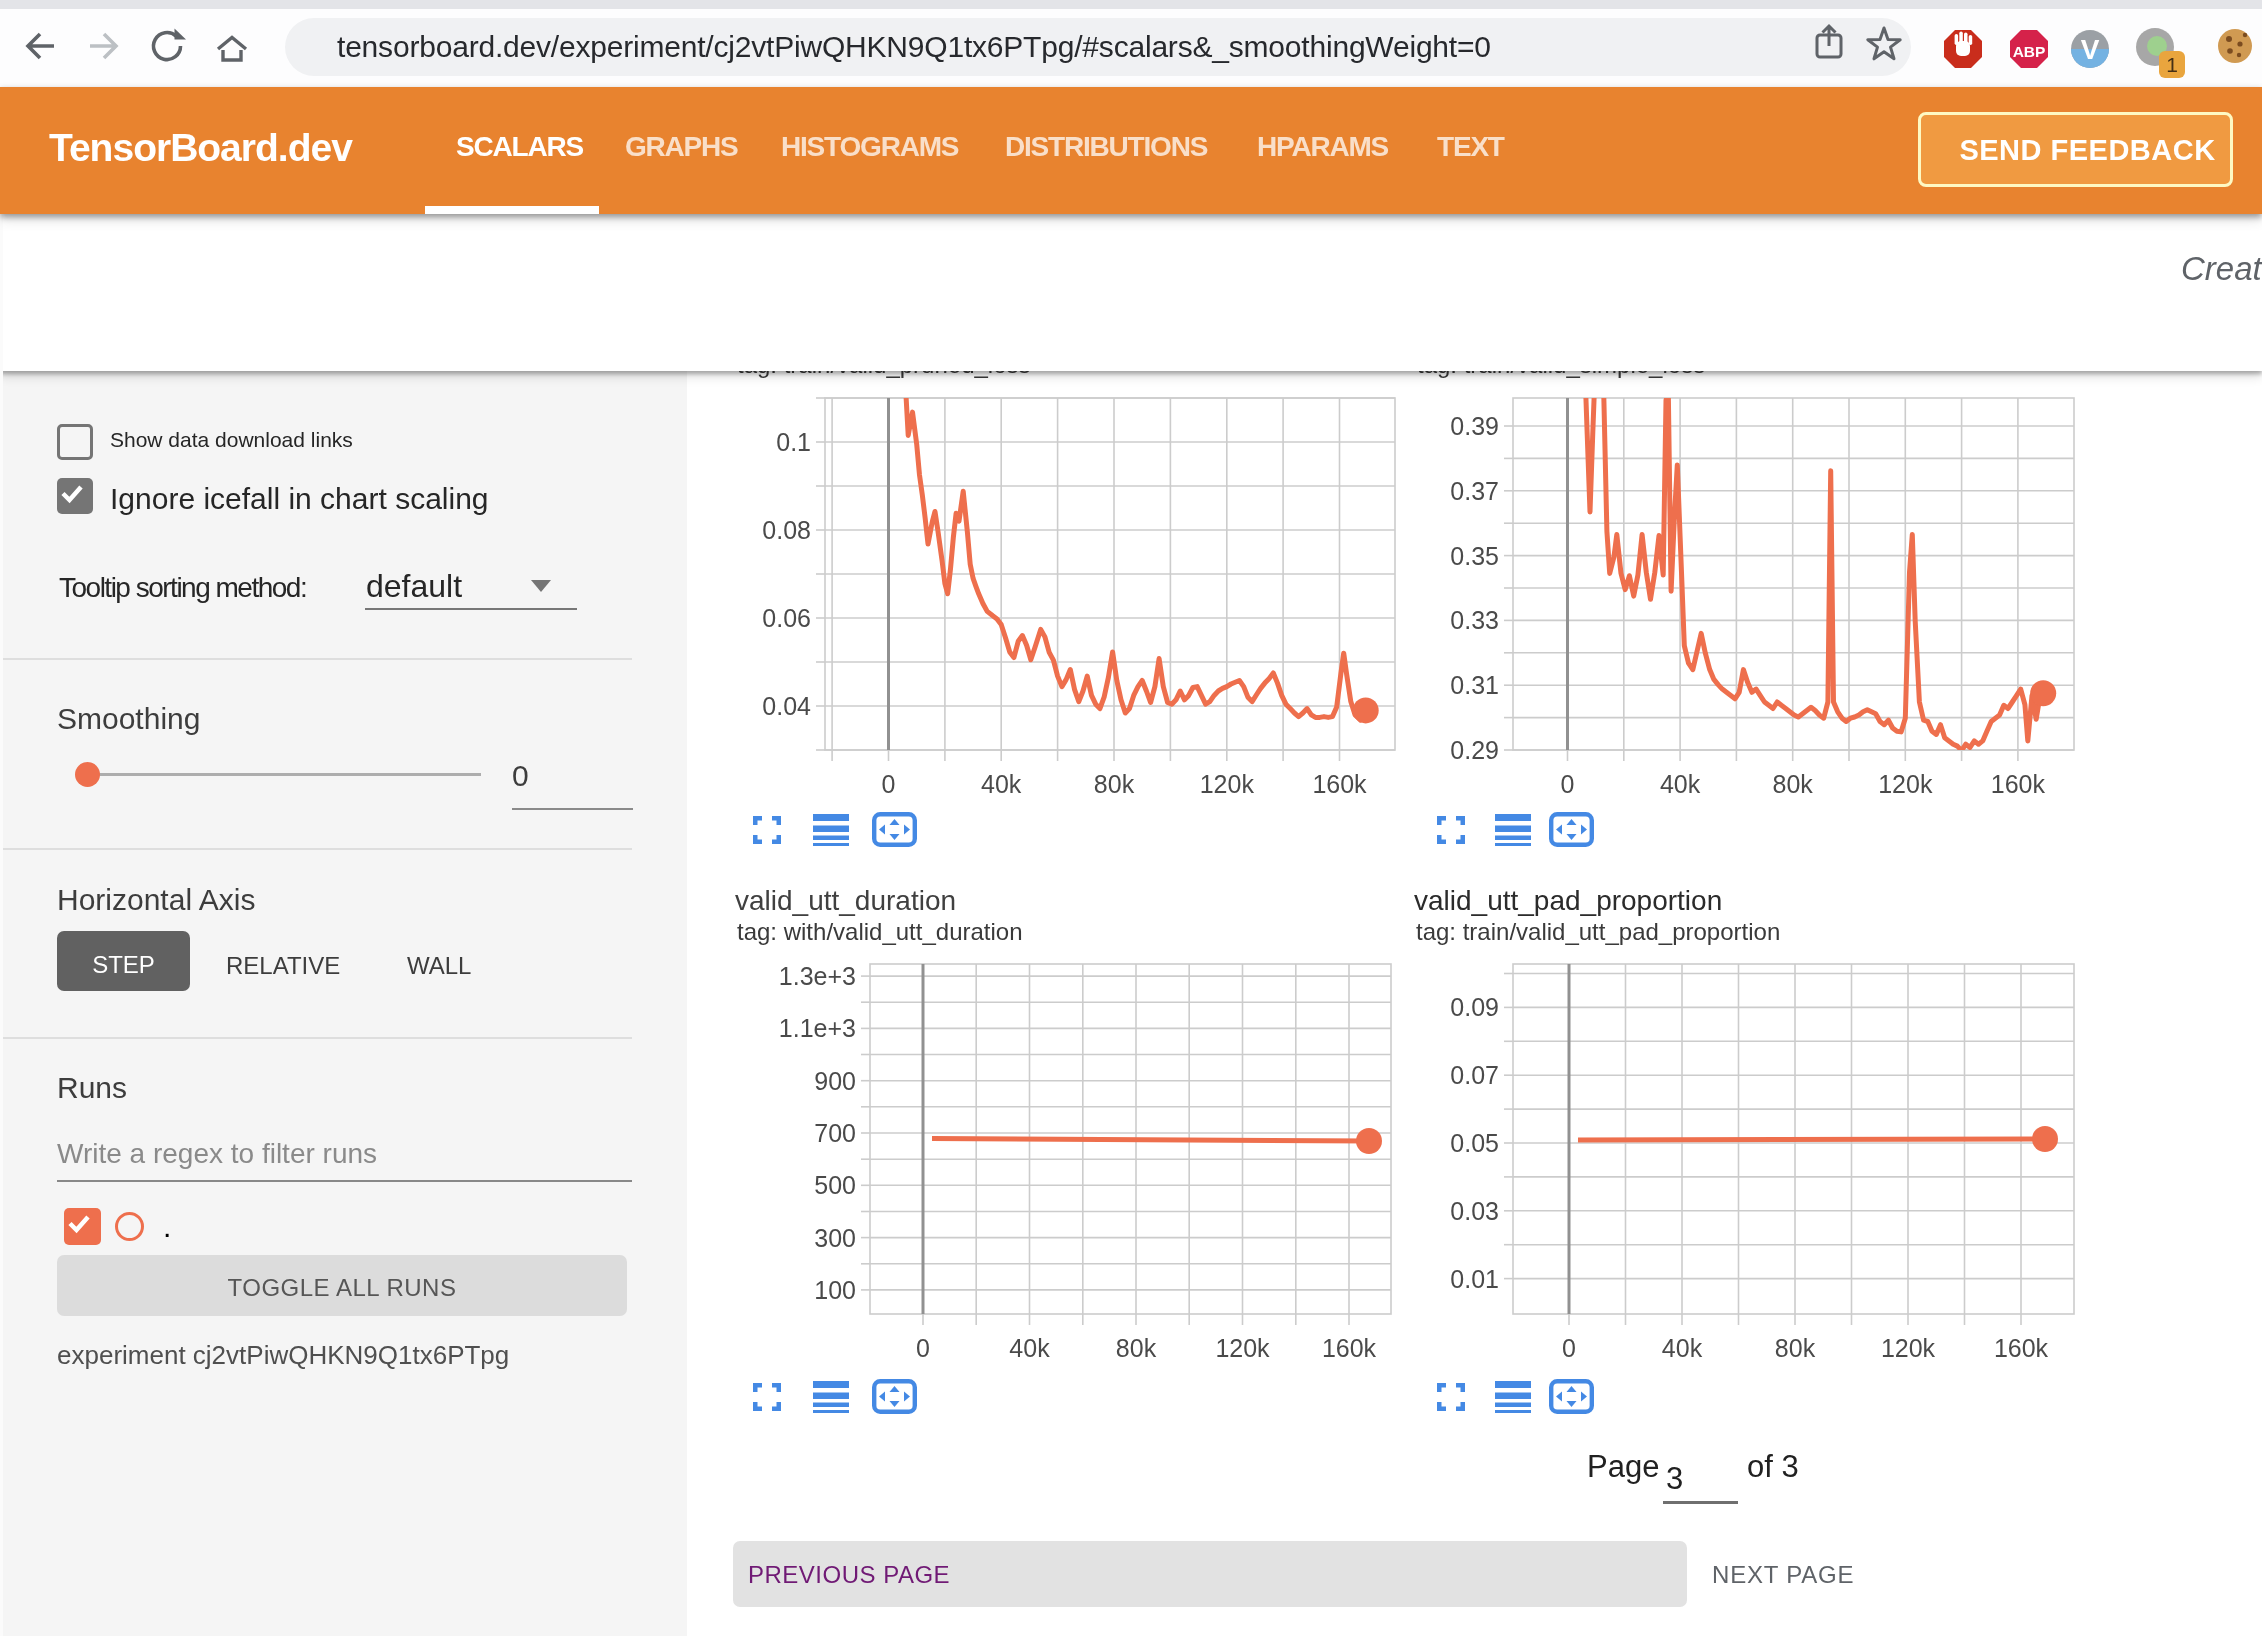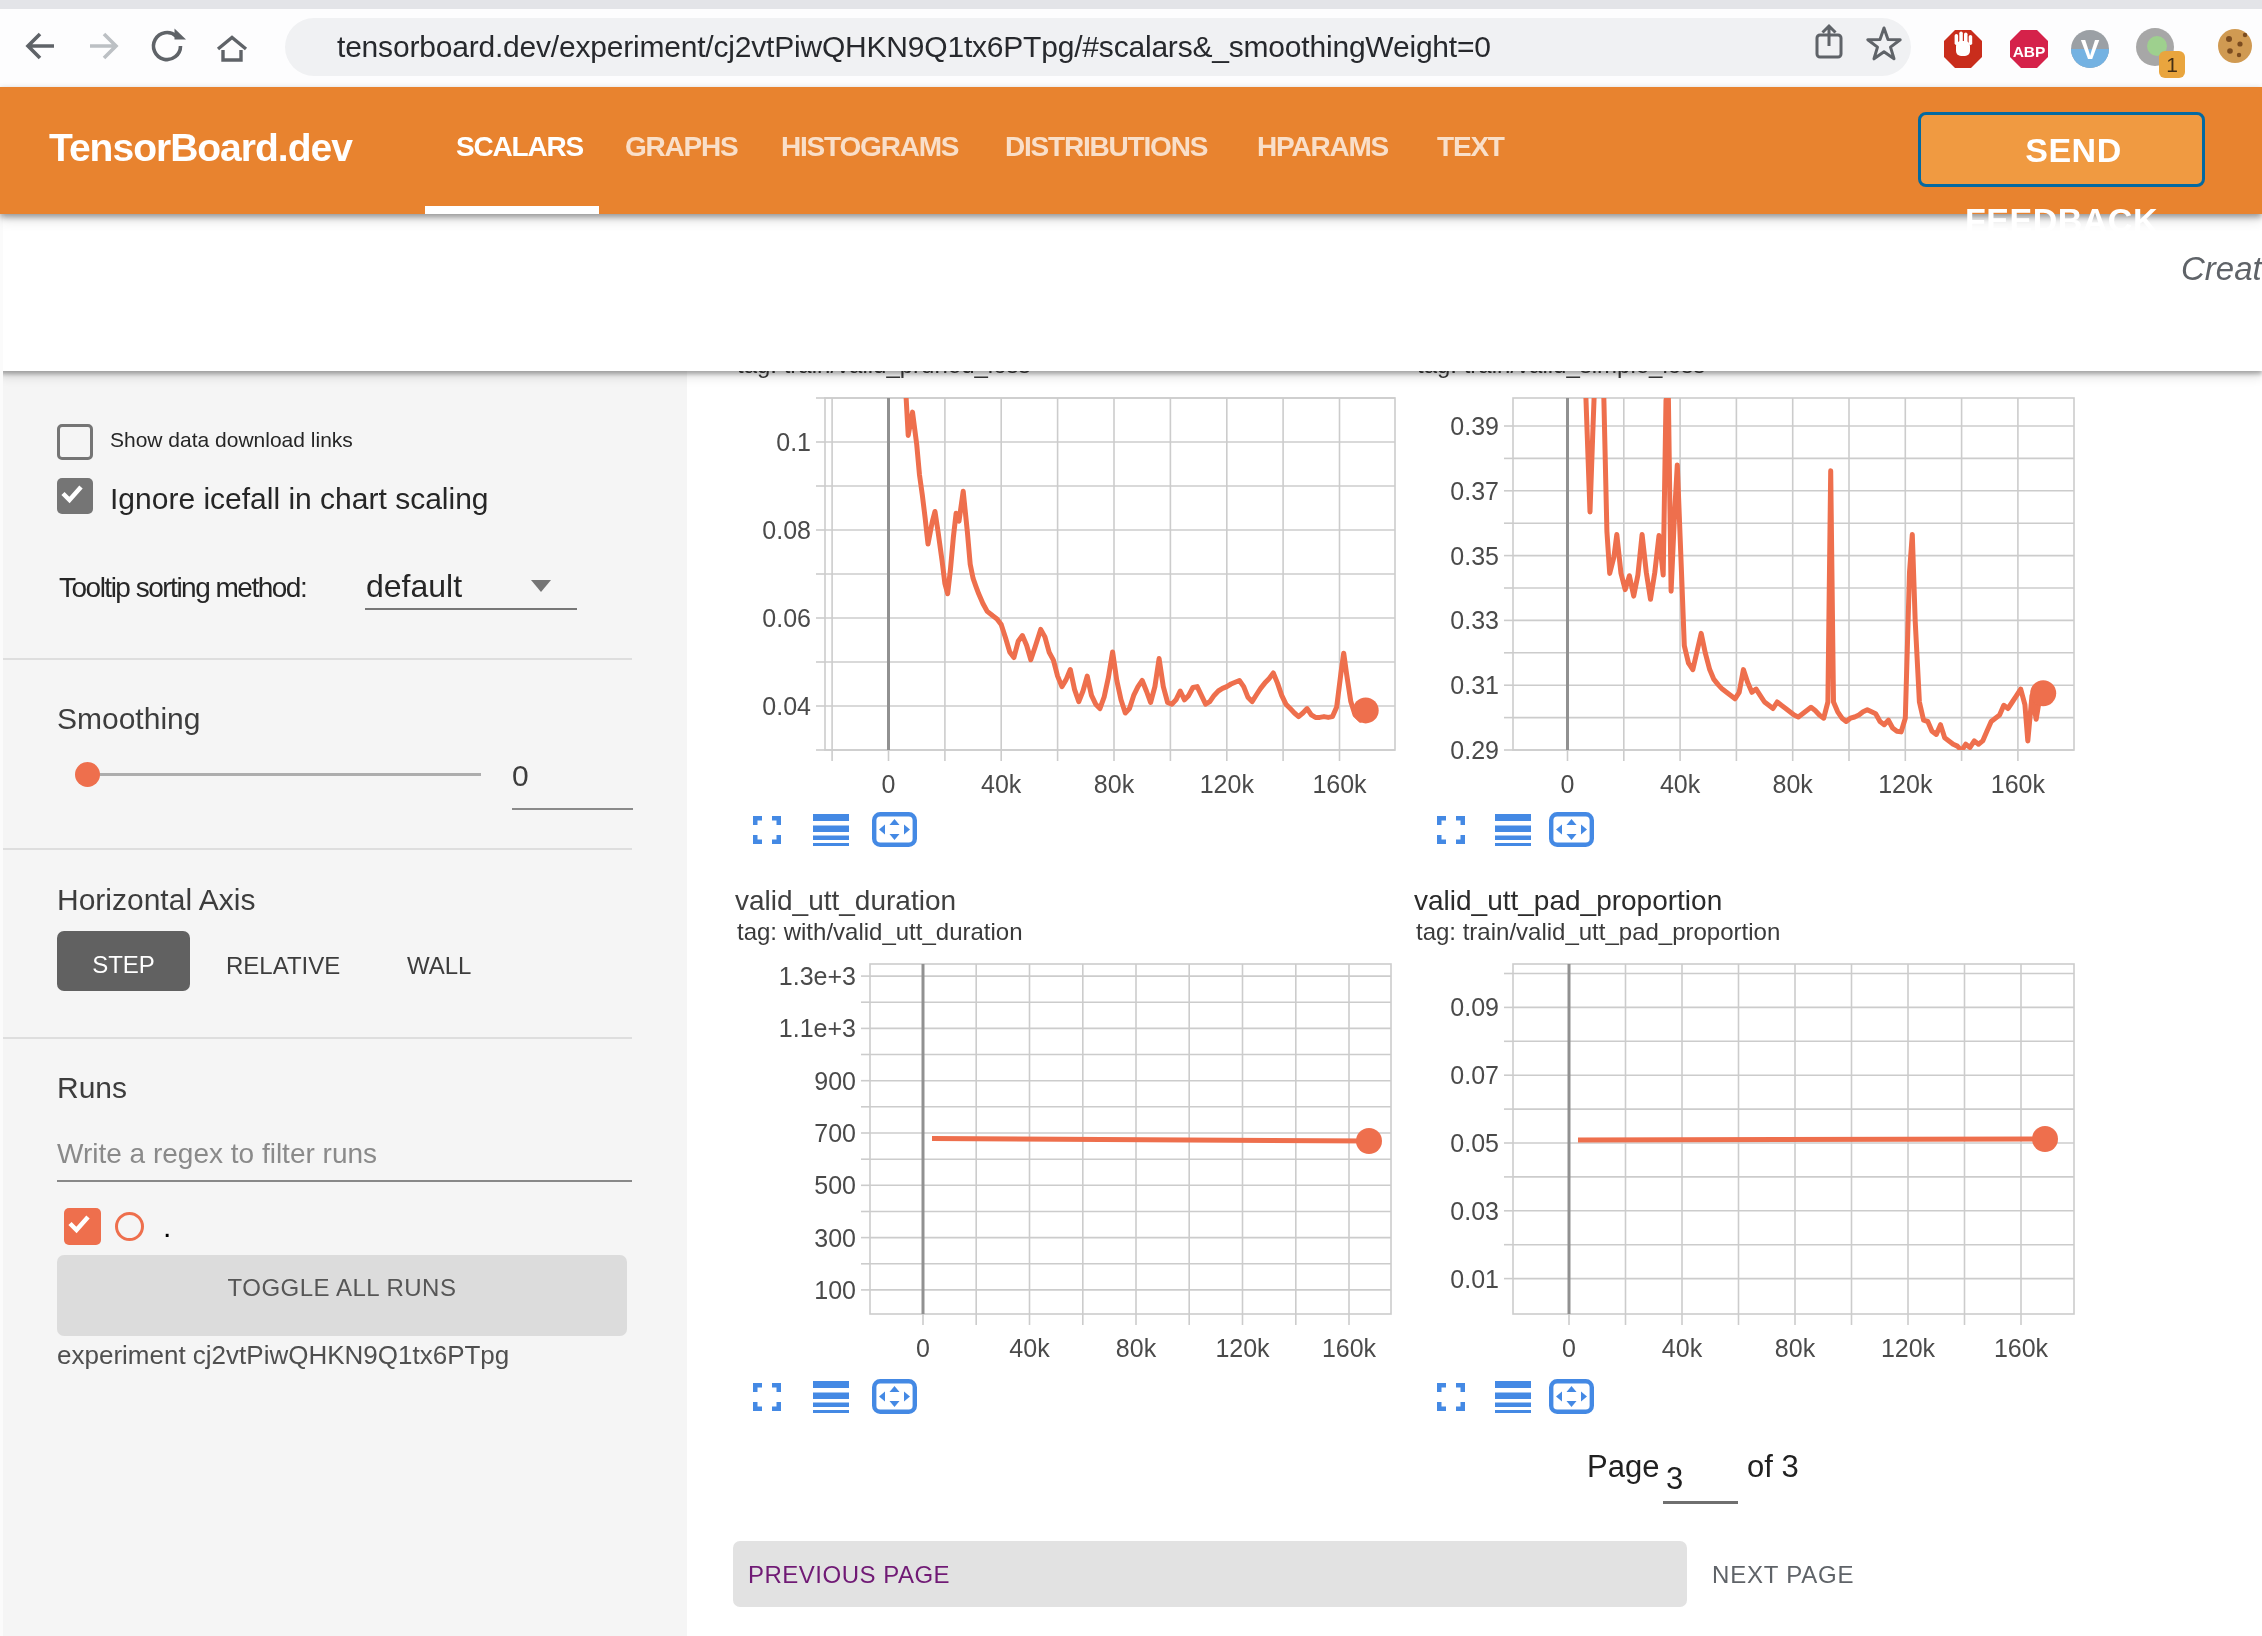--- a/index.html
+++ b/index.html
@@ -389,21 +389,21 @@
  <div class="abs" style="left:407px;top:581px;font-size:24px;color:#3d3d3d">WALL</div>
  <div class="abs" style="left:0;top:666px;width:632px;height:2px;background:#dedede"></div>
  <div class="abs" style="left:57px;top:700px;font-size:30px;color:#3d3d3d">Runs</div>
  <div class="abs" style="left:57px;top:767px;font-size:28px;color:#8a8a8a">Write a regex to filter runs</div>
  <div class="abs" style="left:57px;top:809px;width:575px;height:2px;background:#888"></div>
  <div class="abs" style="left:64px;top:837px;width:37px;height:37px;border-radius:5px;background:#ee6f4d"><svg width="30" height="30" viewBox="0 0 30 30">
         <path d="M6 15.5 L12.5 22 L24 9" stroke="#fff" stroke-width="4.5" fill="none"></path>
       </svg></div>
  <div class="abs" style="left:115px;top:841px;width:29px;height:29px;border-radius:50%;border:3.5px solid #ee6f4d"></div>
  <div class="abs" style="left:163px;top:839px;font-size:30px;color:#000">.</div>
- <div class="abs" style="left:57px;top:884px;width:570px;height:81px;background:#dcdcdc;border-radius:7px;color:#565656;font-size:24px;text-align:center;line-height:66px;letter-spacing:0.5px">TOGGLE ALL RUNS</div>
+ <div class="abs" style="left:57px;top:884px;width:570px;height:61px;background:#dcdcdc;border-radius:7px;color:#565656;font-size:24px;text-align:center;line-height:66px;letter-spacing:0.5px">TOGGLE ALL RUNS</div>
  <div class="abs" style="left:57px;top:969px;font-size:26px;color:#4f4f4f">experiment cj2vtPiwQHKN9Q1tx6PTpg</div>
 </div>
 
 <div class="abs" style="left:0;top:0;width:2262px;height:9px;background:#e3e4e8"></div>
 <div class="abs" style="left:0;top:9px;width:2262px;height:78px;background:#fdfdfe"></div>
 <svg class="abs" style="left:0;top:8px" width="2262" height="79" viewBox="0 0 2262 79">
  <g stroke="#5f6368" stroke-width="3.6" fill="none">
   <path d="M54 38 H28 M40 26 L28 38 L40 50"></path>
   <path d="M90 38 H116 M104 26 L116 38 L104 50" stroke="#bcc0c4"></path>
   <path d="M176.2,28.2 A13.5,13.5 0 1 0 180.5,38"></path>
@@ -459,19 +459,19 @@
  <div class="abs" style="left:49px;top:39px;font-size:39px;font-weight:bold;color:#fff;letter-spacing:-1px">TensorBoard.dev</div>
  <div class="abs" style="left:425px;top:0;width:174px;height:127px;border-bottom:8px solid #fff"></div>
  <div class="abs" style="left:0;top:44px;height:60px;width:2262px;font-size:28px;font-weight:bold;color:rgba(255,255,255,0.74);letter-spacing:-1.2px">
   <span class="abs" style="left:456px;color:#fff">SCALARS</span>
   <span class="abs" style="left:625px">GRAPHS</span>
   <span class="abs" style="left:781px">HISTOGRAMS</span>
   <span class="abs" style="left:1005px">DISTRIBUTIONS</span>
   <span class="abs" style="left:1257px">HPARAMS</span>
   <span class="abs" style="left:1437px">TEXT</span>
  </div>
- <div class="abs" style="left:1918px;top:25px;width:287px;height:75px;background:#f09a41;border:3px solid #0369a1;border-radius:8px;color:#fff;font-size:34px;font-weight:bold;letter-spacing:0.5px;text-align:center;line-height:70px;text-indent:24px">SEND FEEDBACK</div>
+ <div class="abs" style="left:1918px;top:25px;width:315px;height:75px;background:#f09a41;border:3px solid #fef9c3;border-radius:8px;color:#fff;font-size:29px;font-weight:bold;letter-spacing:0.5px;text-align:center;line-height:70px;text-indent:24px">SEND FEEDBACK</div>
 </div>
 
 <div class="abs" style="left:0;top:214px;width:2262px;height:157px;background:#fff;box-shadow:0 3px 4px rgba(0,0,0,0.28),0 6px 10px rgba(0,0,0,0.12);z-index:6">
  <div class="abs" style="left:2181px;top:36px;font-size:33px;font-style:italic;color:#5f6368;white-space:nowrap">Created</div>
 </div>
 
 <div class="abs" style="left:0;top:87px;width:3px;height:1549px;background:#fbfbfb;z-index:7"></div>
 </body></html>

